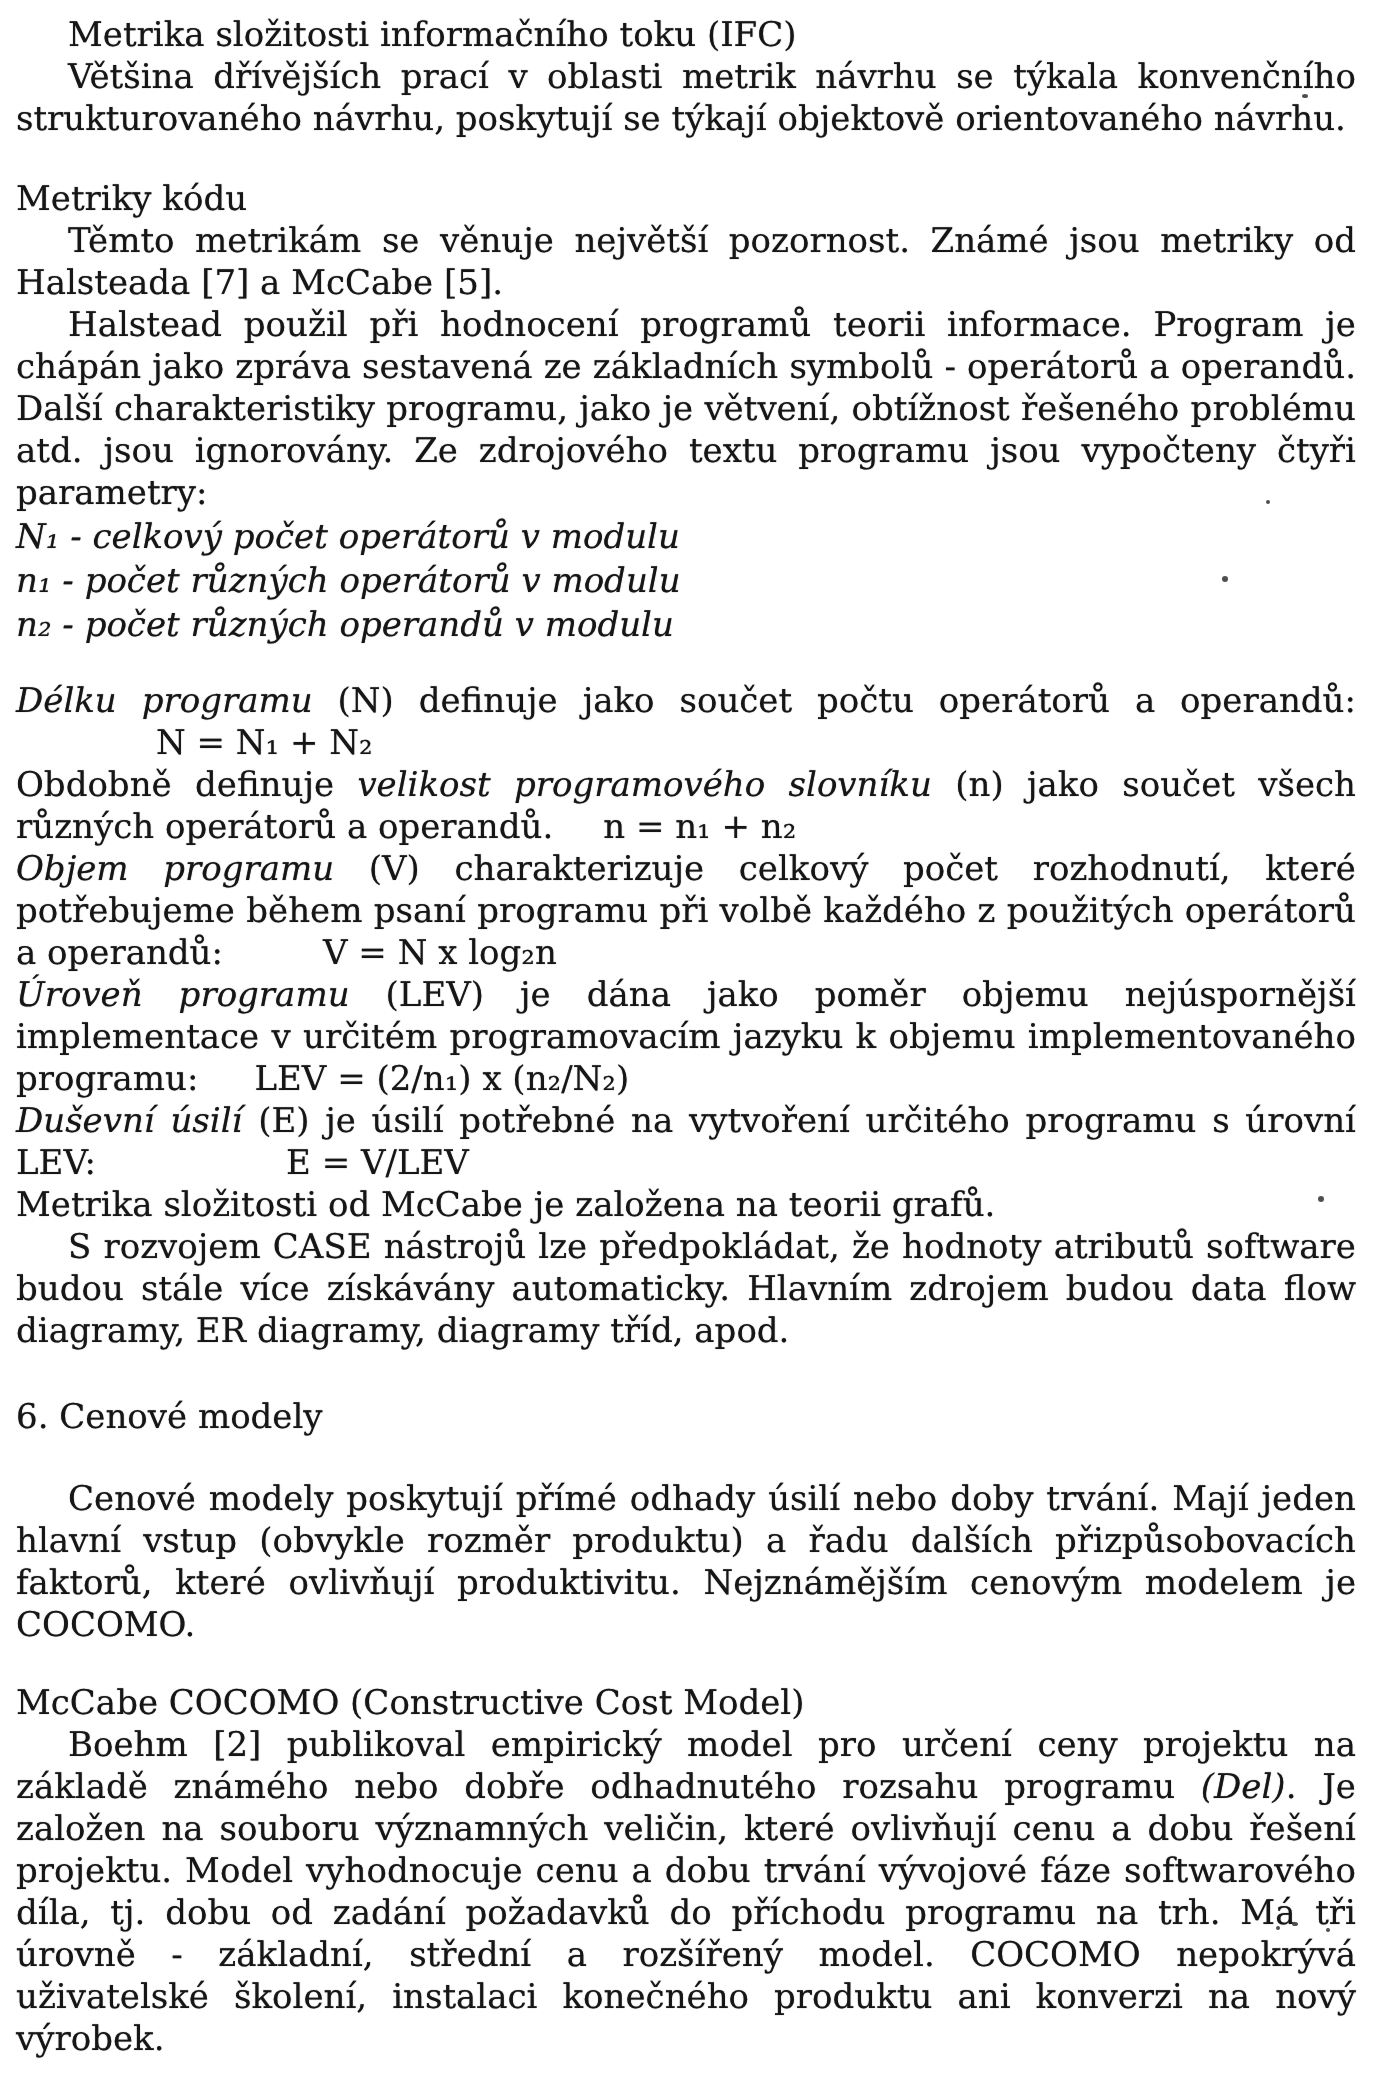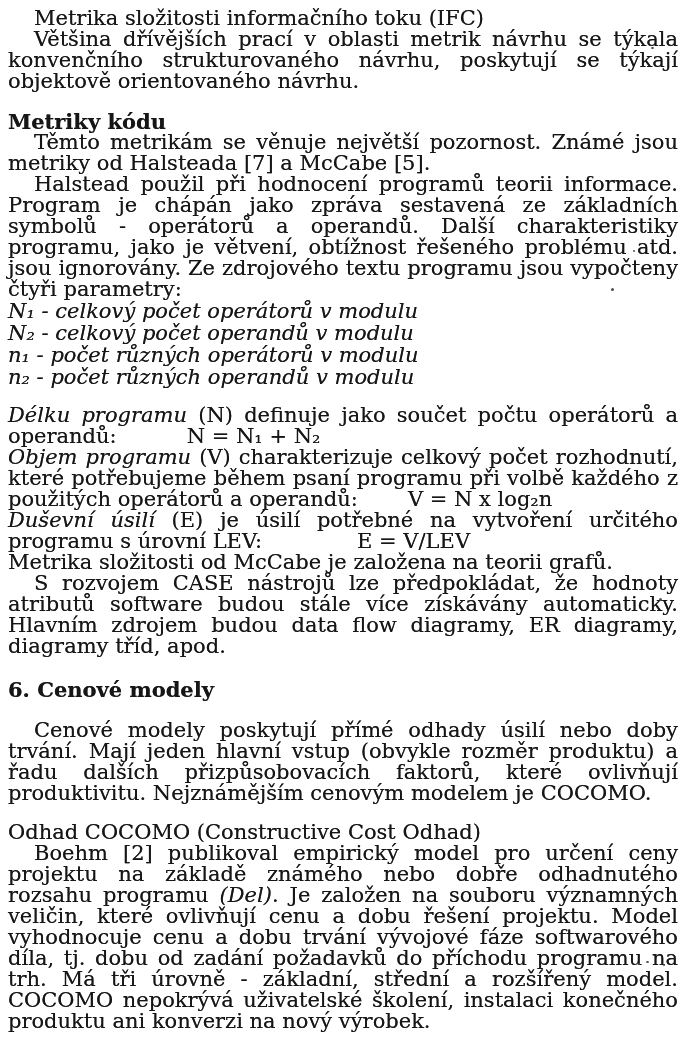--- a/index.html
+++ b/index.html
@@ -3,32 +3,32 @@
 <meta charset="utf-8">
 <style>
   html, body { margin: 0; padding: 0; background: #e8e8e8; }
   .page {
     width: 687px;
     height: 1040px;
     margin: 0 auto;
     background: #ffffff;
     color: #161616;
     font-family: "DejaVu Serif", "Liberation Serif", serif;
-    font-size: 21px;
+    font-size: 17px;
     line-height: 21px;
     box-sizing: border-box;
     padding: 8px 9px 0 8px;
     position: relative;
     overflow: hidden;
     text-shadow: 0 0 0.5px rgba(0,0,0,0.65);
   }
   p { margin: 0; text-align: justify; }
   .noj { text-align: left; }
   .indent { text-indent: 26px; }
-  .heading { font-weight: bold; text-align: left; }
+  .heading { font-weight: normal; text-align: left; }
   .it { font-style: italic; }
   .formula { white-space: nowrap; }
   .gap  { display: inline-block; height: 1px; }
   .g25 { width: 25px; }
   .g28 { width: 28px; }
   .g50 { width: 50px; }
   .g70 { width: 70px; }
   .g95 { width: 95px; }
   .mt-head1   { margin-top: 19px; }
   .mt-defs    { margin-top: 17px; }
@@ -46,38 +46,39 @@
 
   <p class="indent noj">Metrika složitosti informačního toku (IFC)</p>
   <p class="indent">Většina dřívějších prací v oblasti  metrik návrhu se týkala konvenčního strukturovaného návrhu, poskytují se týkají objektově orientovaného návrhu.</p>
 
   <p class="heading mt-head1">Metriky kódu</p>
   <p class="indent">Těmto metrikám se věnuje největší pozornost. Známé jsou metriky od Halsteada [7] a McCabe [5].</p>
   <p class="indent">Halstead použil při hodnocení programů teorii informace. Program je chápán jako zpráva sestavená ze základních symbolů - operátorů a operandů. Další charakteristiky programu, jako je větvení, obtížnost řešeného problému atd. jsou ignorovány. Ze zdrojového textu programu jsou vypočteny čtyři parametry:</p>
 
   <div class="params">
     <p>N₁ - celkový počet operátorů v modulu</p>
-    <p>N₂ - celkový počet operandů v modulu</p>
     <p>n₁ - počet různých operátorů v modulu</p>
     <p>n₂ - počet různých operandů v modulu</p>
   </div>
 
   <div class="mt-defs">
     <p><span class="it">Délku programu</span><span> (N) definuje jako součet počtu operátorů a operandů:</span><span class="gap g70"></span><span class="formula">N = N₁ + N₂</span></p>
+    <p><span>Obdobně definuje </span><span class="it">velikost programového slovníku</span><span> (n) jako součet všech různých operátorů a operandů.</span><span class="gap g25"></span><span class="formula">n = n₁ + n₂</span></p>
     <p><span class="it">Objem programu</span><span> (V) charakterizuje celkový počet rozhodnutí, které potřebujeme během psaní programu při volbě každého z použitých operátorů a operandů:</span><span class="gap g50"></span><span class="formula">V = N x log₂n</span></p>
+    <p><span class="it">Úroveň programu</span><span> (LEV) je dána jako poměr objemu nejúspornější implementace v určitém programovacím jazyku k objemu implementovaného programu:</span><span class="gap g28"></span><span class="formula">LEV = (2/n₁) x (n₂/N₂)</span></p>
     <p><span class="it">Duševní úsilí</span><span> (E) je úsilí potřebné na vytvoření určitého programu s úrovní LEV:</span><span class="gap g95"></span><span class="formula">E = V/LEV</span></p>
   </div>
 
   <p class="noj mt-mccabe">Metrika složitosti od McCabe je založena na teorii grafů.</p>
   <p class="indent">S rozvojem CASE nástrojů lze předpokládat, že hodnoty atributů software budou stále více získávány automaticky. Hlavním zdrojem budou data flow diagramy, ER diagramy, diagramy tříd,  apod.</p>
 
   <p class="heading mt-head2">6. Cenové modely</p>
   <p class="indent mt-cost">Cenové modely poskytují přímé odhady úsilí nebo doby trvání. Mají jeden hlavní vstup (obvykle rozměr produktu) a řadu dalších přizpůsobovacích faktorů, které ovlivňují produktivitu. Nejznámějším cenovým modelem je  COCOMO.</p>
 
-  <p class="noj mt-cocomo">Odhad COCOMO (Constructive Cost Odhad)</p>
+  <p class="noj mt-cocomo">McCabe COCOMO (Constructive Cost Model)</p>
   <p class="indent"><span>Boehm [2] publikoval empirický model pro určení ceny projektu na základě známého nebo dobře odhadnutého rozsahu programu </span><span class="it">(Del)</span><span>. Je založen na souboru významných veličin, které ovlivňují cenu a dobu řešení projektu. Model vyhodnocuje cenu a dobu trvání vývojové fáze softwarového díla, tj. dobu od zadání požadavků do příchodu programu na trh. Má tři úrovně - základní, střední a rozšířený model. COCOMO nepokrývá uživatelské školení, instalaci konečného produktu ani konverzi na nový výrobek.</span></p>
 
   <span class="speck" style="left:651px; top:47px;  width:3px; height:2px;"></span>
   <span class="speck" style="left:633px; top:250px; width:2px; height:2px;"></span>
   <span class="speck" style="left:611px; top:288px; width:3px; height:3px;"></span>
   <span class="speck" style="left:659px; top:598px; width:3px; height:3px;"></span>
   <span class="speck" style="left:638px; top:963px; width:2px; height:2px;"></span>
   <span class="speck" style="left:646px; top:961px; width:3px; height:2px;"></span>
   <span class="speck" style="left:663px; top:964px; width:2px; height:2px;"></span>
 

